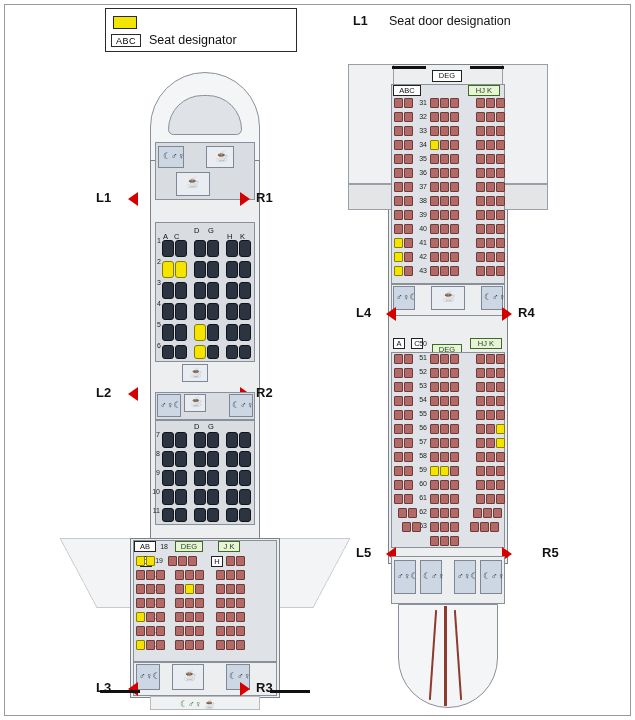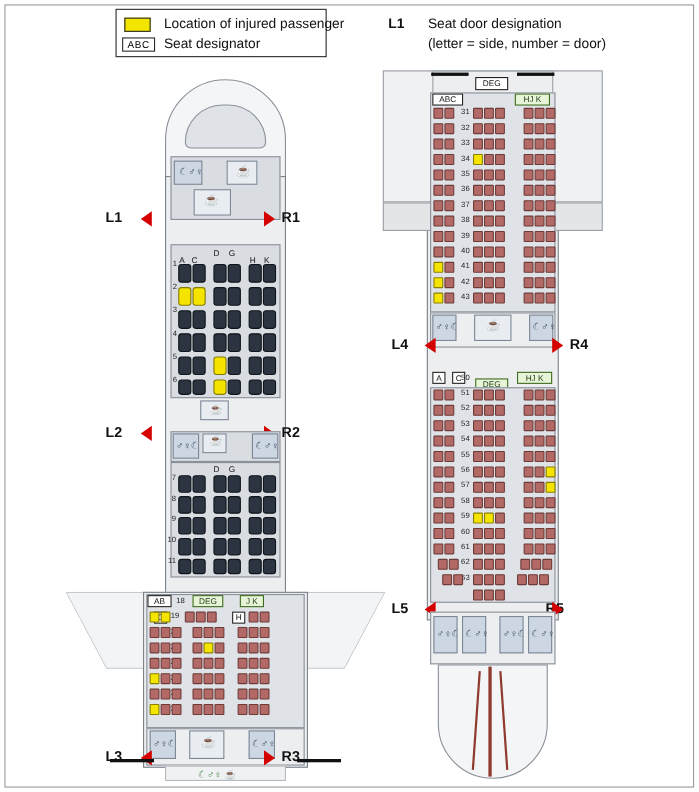--- a/index.html
+++ b/index.html
@@ -52,25 +52,23 @@
 </head>
 <body>
 
 <div id="page">
   <div class="frame"></div>
 
   <div class="legend">
     <div class="legend-box"></div>
     <div class="legend-sw"></div>
     <div class="legend-abc">ABC</div>
-    <div class="legend-t1">Location of injured passenger</div>
     <div class="legend-t2">Seat designator</div>
     <div class="legend-l1">L1</div>
     <div class="legend-t3">Seat door designation</div>
-    <div class="legend-t4">(letter = side, number = door)</div>
   </div>
 
   <div>
 
     <div class="nose-outline" style="left:150px;top:72px;width:110px;height:95px;border-radius:55px 55px 0 0;"></div>
     <div class="nose-outline" style="left:168px;top:95px;width:74px;height:40px;border-radius:37px 37px 6px 6px;background:#dfe3e7;"></div>
 
     <div class="fuse" style="left:150px;top:160px;width:110px;height:380px;"></div>
 
     <div class="cabin" style="left:155px;top:142px;width:100px;height:58px;"></div>
@@ -613,21 +611,21 @@
     <div class="seat" style="left:470px;top:522px;width:9px;height:10px;"></div>
     <div class="seat" style="left:480px;top:522px;width:9px;height:10px;"></div>
     <div class="seat" style="left:490px;top:522px;width:9px;height:10px;"></div>
 
     <div class="seat" style="left:430px;top:536px;width:9px;height:10px;"></div>
     <div class="seat" style="left:440px;top:536px;width:9px;height:10px;"></div>
     <div class="seat" style="left:450px;top:536px;width:9px;height:10px;"></div>
 
     <div class="door-label" style="left:356px;top:545px;">L5</div>
     <div class="tri tri-l" style="left:386px;top:547px;"></div>
-    <div class="door-label" style="left:496px;top:545px;">R5</div>
+    <div class="door-label" style="left:542px;top:545px;">R5</div>
     <div class="tri tri-r" style="left:502px;top:547px;"></div>
 
     <div class="cabin" style="left:391px;top:556px;width:114px;height:48px;background:#eceef0;"></div>
     <div class="lav" style="left:394px;top:560px;width:22px;height:34px;"></div>
     <div class="ico" style="left:397px;top:572px;">♂♀☾</div>
     <div class="lav" style="left:420px;top:560px;width:22px;height:34px;"></div>
     <div class="ico" style="left:423px;top:572px;">☾♂♀</div>
     <div class="lav" style="left:454px;top:560px;width:22px;height:34px;"></div>
     <div class="ico" style="left:457px;top:572px;">♂♀☾</div>
     <div class="lav" style="left:480px;top:560px;width:22px;height:34px;"></div>

